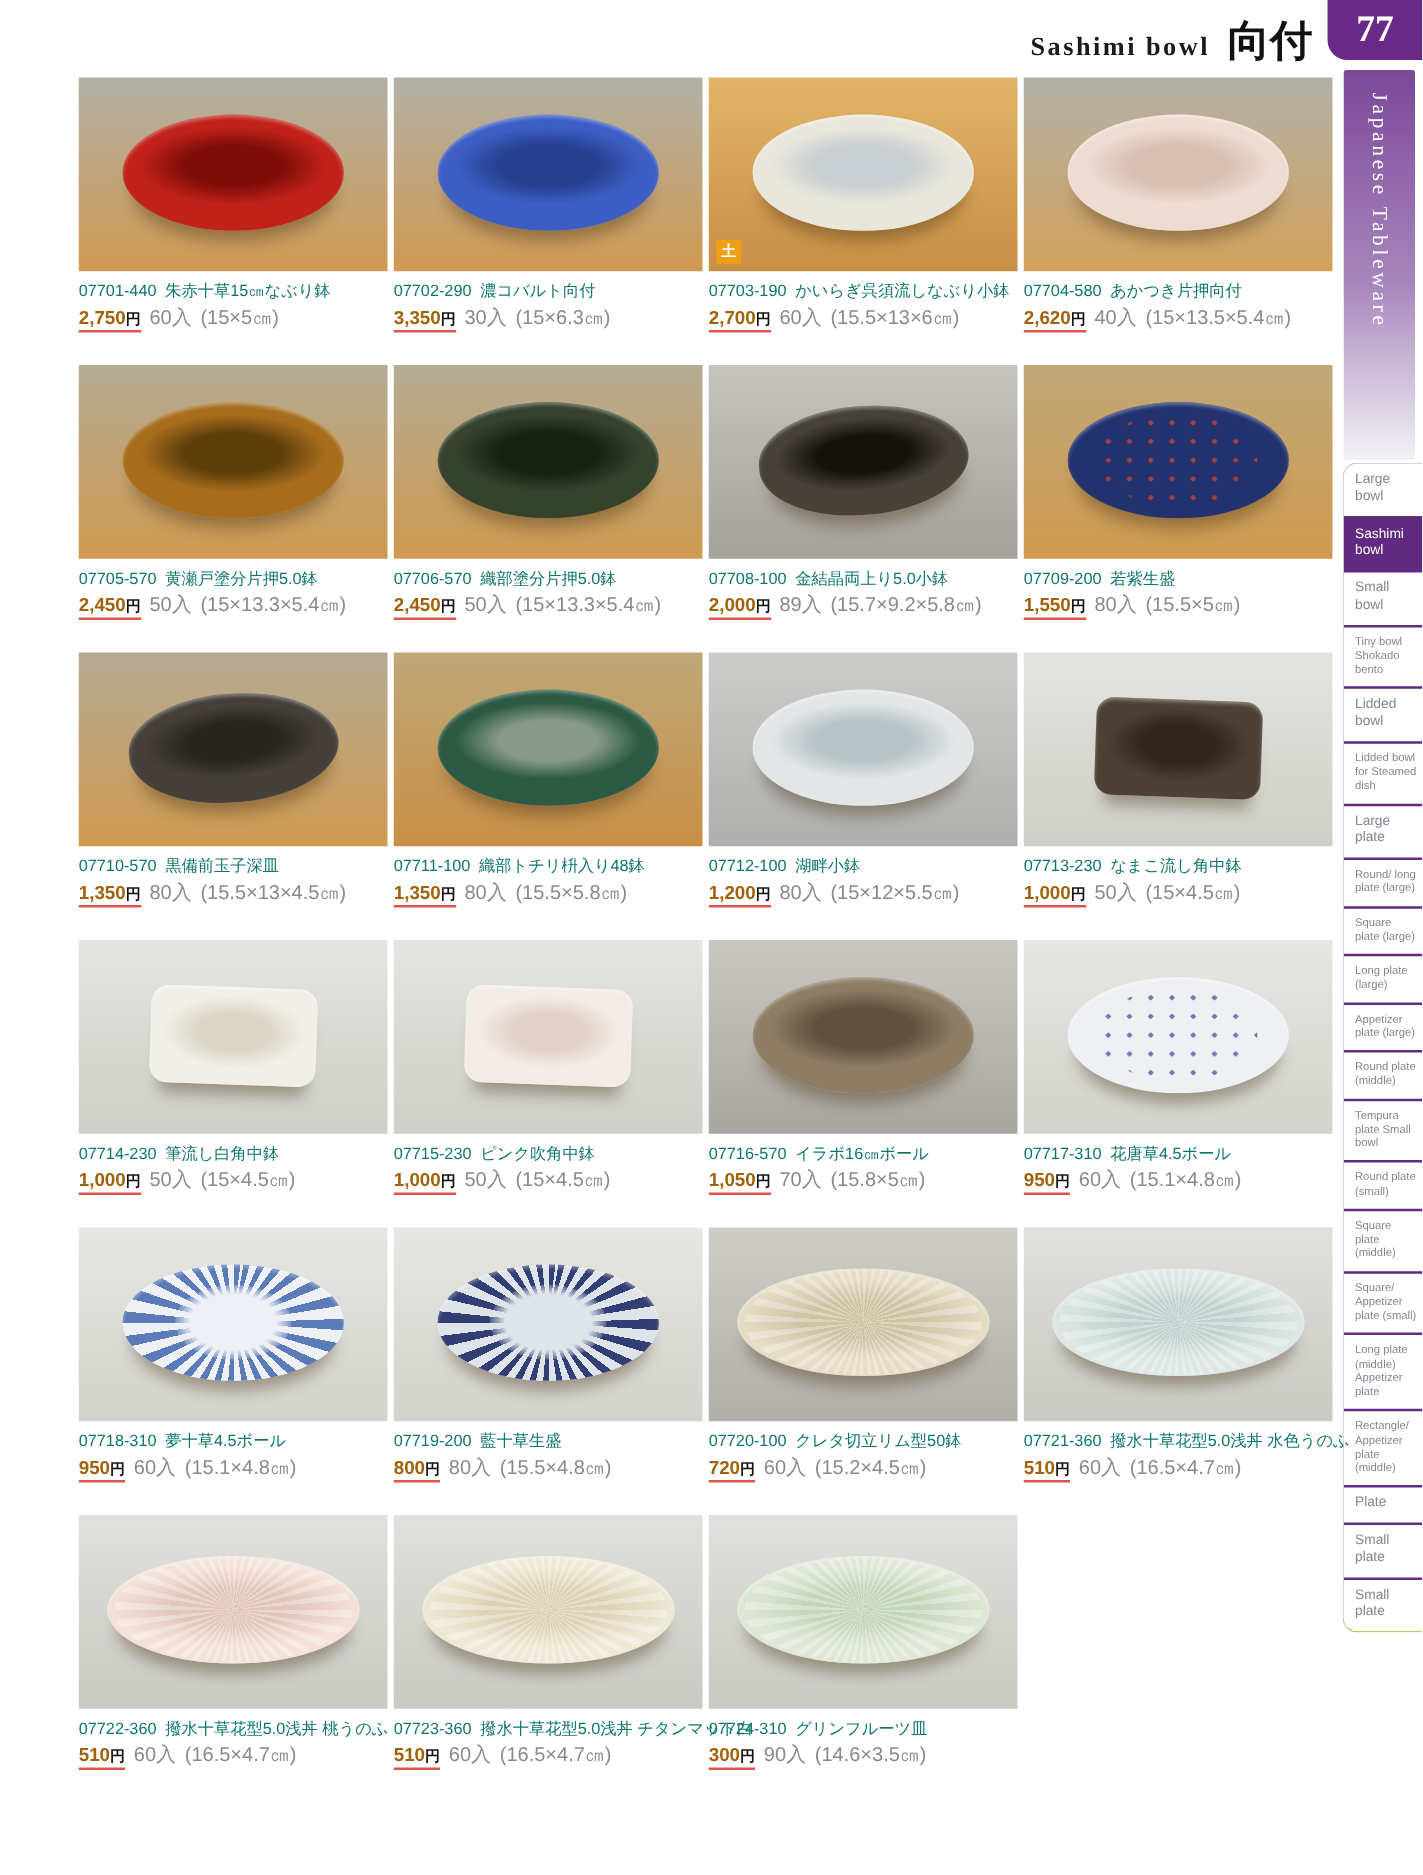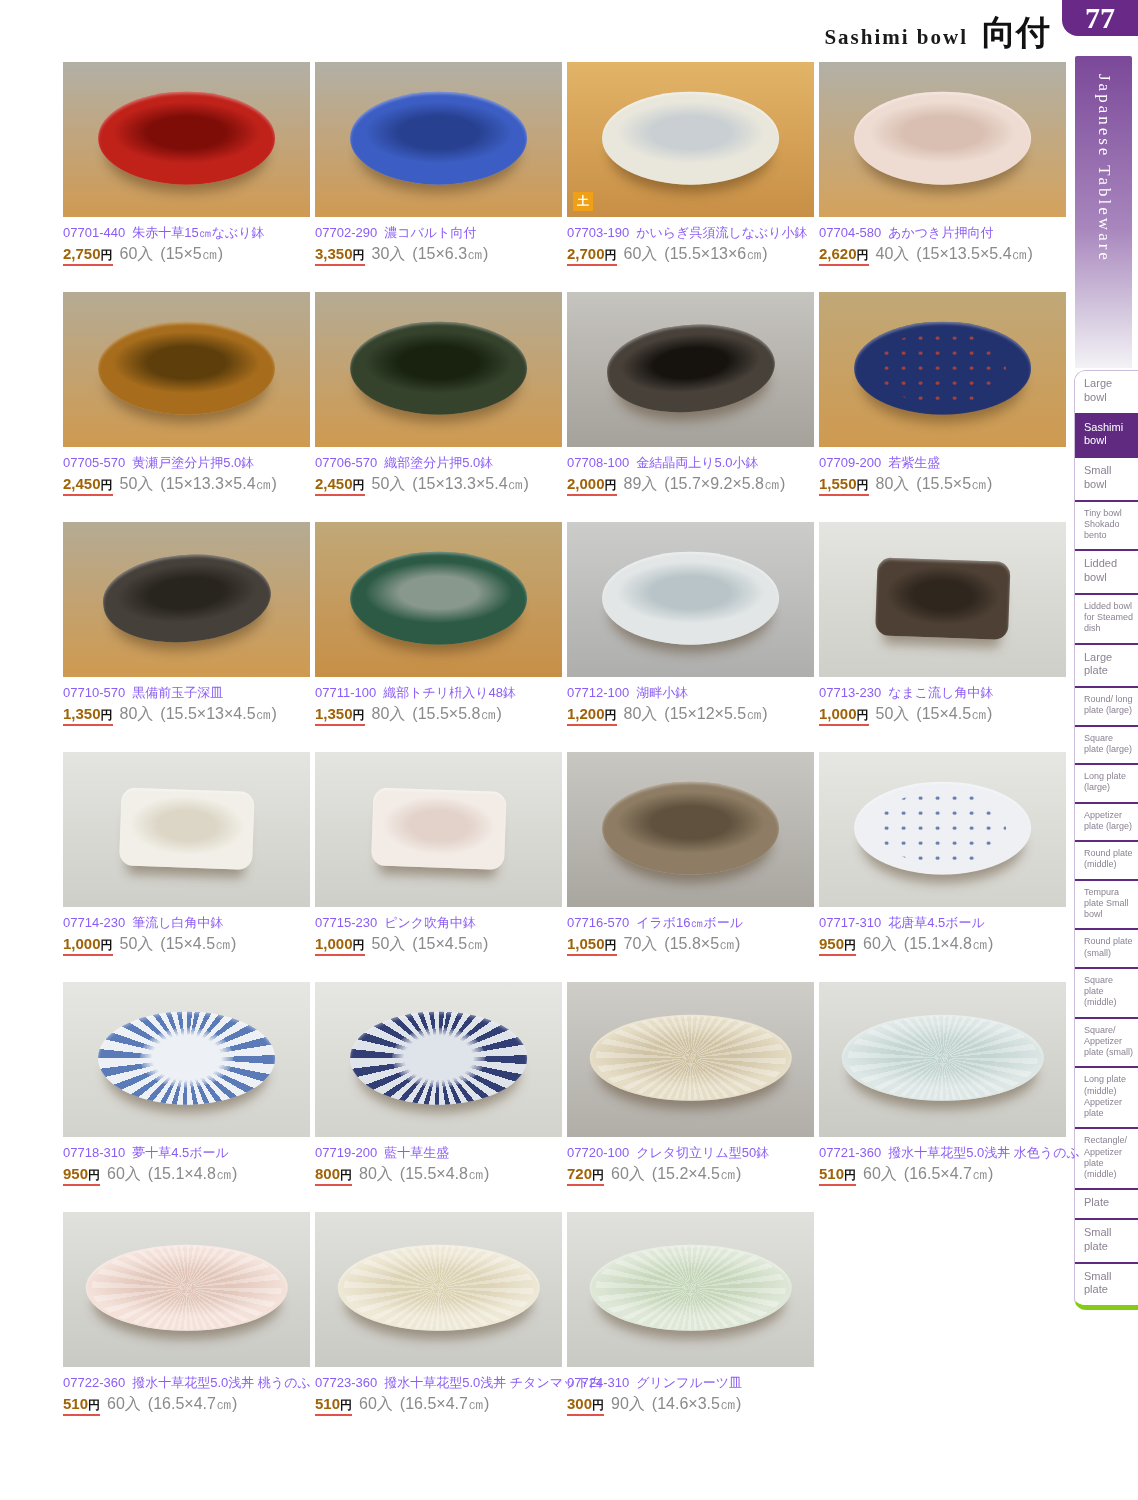--- a/index.html
+++ b/index.html
@@ -4,34 +4,34 @@
 <style>
   * { margin:0; padding:0; box-sizing:border-box; }
   html,body { background:#fff; }
   body { font-family:"Liberation Sans", sans-serif; }
   .page { position:relative; width:1138px; height:1500px; background:#fff; overflow:hidden; }
 
   
   .hdr { position:absolute; top:10px; right:88px; display:flex; align-items:baseline; gap:14px; }
   .hdr .en { font-family:"Liberation Serif", serif; font-size:21px; font-weight:600; letter-spacing:2px; color:#1a1a1a; }
   .hdr .ja { font-family:"Liberation Serif", serif; font-size:34px; font-weight:700; color:#111; }
-  .page-tab { position:absolute; top:0; right:0; width:76px; height:36px;
+  .page-tab { position:absolute; top:0; right:0; width:76px; height:48px;
     background:var(--tab_purple,#692a87); border-radius:0 0 0 16px;
     display:flex; align-items:center; justify-content:center; }
   .page-tab span { font-family:"Liberation Serif", serif; font-size:30px; font-weight:700; color:#fff; }
 
   
   .sidebar { position:absolute; top:0; right:0; width:78px; height:1500px; }
   .band { position:absolute; top:56px; right:6px; width:57px; height:312px;
     background:linear-gradient(180deg, var(--band_top,#7b4899) 0%, #a886bd 55%, #d9cfe2 85%, #f4f2f6 100%);
     border-radius:2px 2px 0 0; }
   .band-text { writing-mode:vertical-rl; display:block; margin:18px auto 0;
     font-family:"Liberation Serif", serif; font-size:17px; letter-spacing:3px; color:#fff; white-space:nowrap; }
   .tabs { position:absolute; top:370px; right:0; width:64px;
-    border-left:1px solid #cbbcd9; border-top:1px solid #cbbcd9; border-bottom:5px solid #84cc16;
+    border-left:1px solid #cbbcd9; border-top:1px solid #cbbcd9; border-bottom:1px solid #84cc16;
     border-radius:12px 0 0 12px; overflow:hidden; background:#fff; }
   .tab { padding:6px 3px 8px 9px; color:#8b8292; line-height:1.25;
     border-top:2px solid var(--accent,#5f2a80); background:#fff; }
   .tab:first-child { border-top:none; }
   .tab.big { font-size:11px; }
   .tab.small { font-size:9px; }
   .tab.active { background:var(--accent,#5f2a80); color:#fff; }
 
   
   .grid { position:absolute; left:63px; top:62px; width:1004px;
@@ -54,21 +54,21 @@
   .bowl.shape-stripes::after { content:""; position:absolute; inset:18% 24%; border-radius:50%;
     background:radial-gradient(ellipse, var(--c1) 52%, rgba(0,0,0,0) 76%); }
   .bowl.shape-dots { background:radial-gradient(ellipse 60% 48% at 50% 45%, var(--c1) 55%, var(--c1) 100%); background-color:var(--c1); }
   .bowl.shape-dots::after { content:""; position:absolute; inset:10% 14%; border-radius:50%;
     background-image:radial-gradient(var(--c2) 16%, rgba(0,0,0,0) 18%); background-size:17px 15px; opacity:.8; }
   .badge { position:absolute; left:6px; bottom:6px; width:20px; height:19px;
     background:var(--badge,#f0a016); color:#fff; font-size:12px; font-weight:700;
     display:flex; align-items:center; justify-content:center; }
 
   .cap { margin-top:7px; }
-  .l1 { font-size:13px; color:#8b5cf6; white-space:nowrap; letter-spacing:0; }
+  .l1 { font-size:13px; color:#0f766e; white-space:nowrap; letter-spacing:0; }
   .l1 .code { margin-right:7px; }
   .l2 { margin-top:2px; display:flex; align-items:baseline; gap:7px; white-space:nowrap; }
   .price-wrap { border-bottom:2px solid var(--price_underline,#e0524a); padding-bottom:0px; }
   .price { font-size:15px; font-weight:700; color:#a16207; }
   .yen { font-size:12px; font-weight:700; color:#111; }
   .qty, .size { font-size:16px; color:#8a8a8a; }
 </style>
 </head>
 <body>
 

